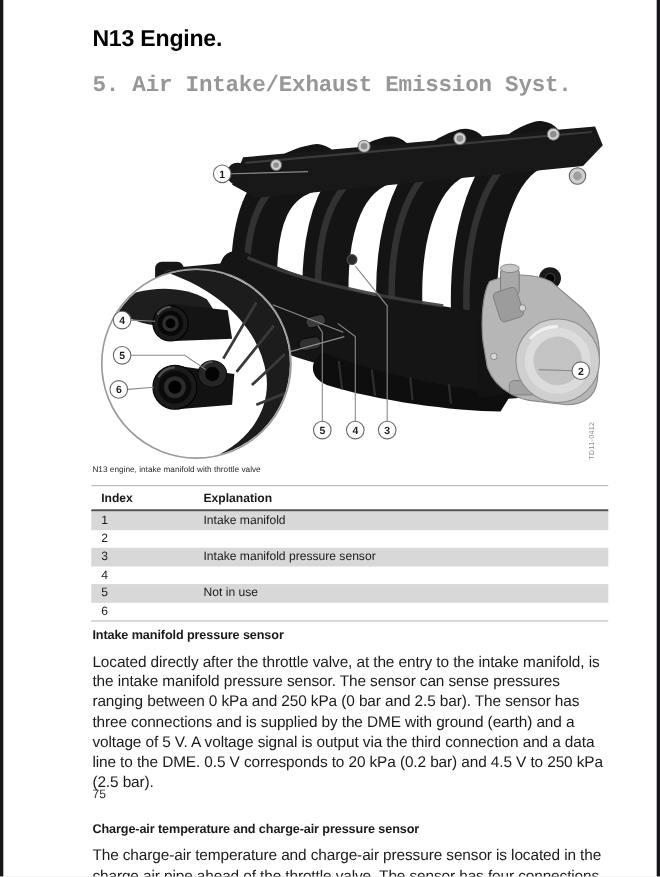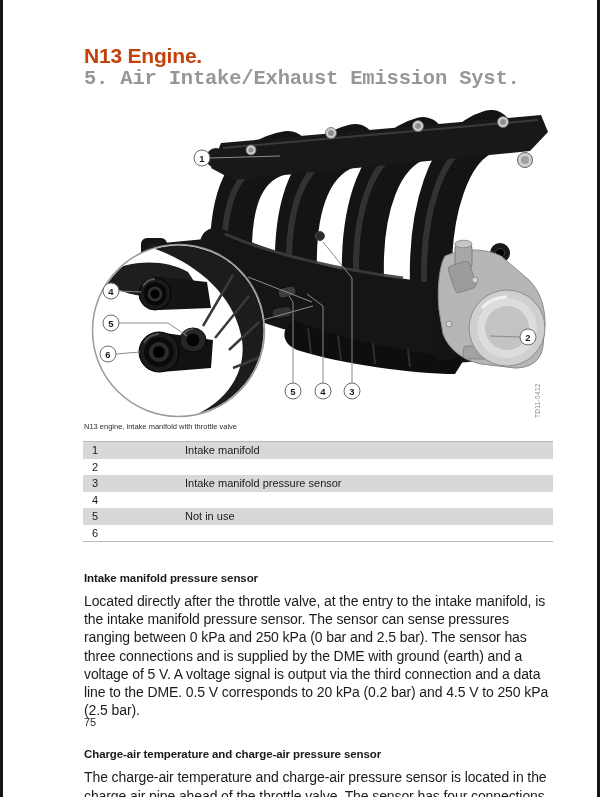--- a/index.html
+++ b/index.html
@@ -4,22 +4,22 @@
 <style>
   html,body{margin:0;padding:0;background:#e8e8e8;}
   .page{
     position:relative;width:600px;height:797px;background:#ffffff;
     font-family:"Liberation Sans",sans-serif;color:#1a1a1a;overflow:hidden;
   }
   .edge{position:absolute;top:0;bottom:0;width:3px;background:#16161a;}
   .edge.left{left:0;}
   .edge.right{right:0;}
   .title{
-    position:absolute;left:84px;top:44px;margin:0;
-    font-size:21px;font-weight:700;letter-spacing:-0.2px;color:#c2410c;
+    position:absolute;left:84px;top:24px;margin:0;
+    font-size:21px;font-weight:700;letter-spacing:-0.2px;color:#000000;
   }
   .subtitle{
     position:absolute;left:84px;top:67px;margin:0;
     font-size:20.5px;font-weight:700;letter-spacing:-0.2px;color:#979797;font-family:Liberation Mono, monospace;
   }
   .figure{position:absolute;left:83px;top:110px;width:470px;height:310px;}
   .figcaption{
     position:absolute;left:84px;top:422px;font-size:7.5px;color:#2c2c2c;
   }
   .dtable{
@@ -201,20 +201,24 @@
         </g>
       </g>
 
       <text class="fig-id" transform="translate(457,308) rotate(-90)">TD11-0412</text>
     </svg>
   </div>
 
   <div class="figcaption">N13 engine, intake manifold with throttle valve</div>
 
   <div class="dtable">
+    <div class="t-row head">
+      <div class="t-c1">Index</div>
+      <div class="t-c2">Explanation</div>
+    </div>
     <div class="t-row shade">
       <div class="t-c1">1</div>
       <div class="t-c2">Intake manifold</div>
     </div>
     <div class="t-row">
       <div class="t-c1">2</div>
     </div>
     <div class="t-row shade">
       <div class="t-c1">3</div>
       <div class="t-c2">Intake manifold pressure sensor</div>

